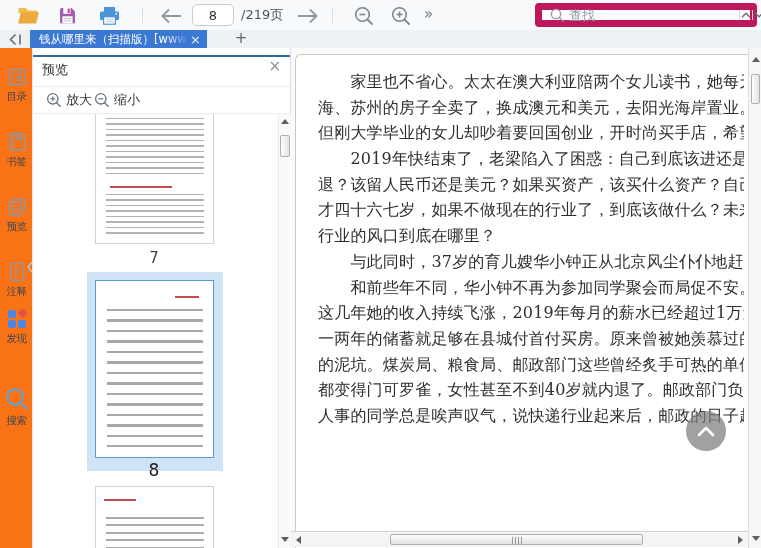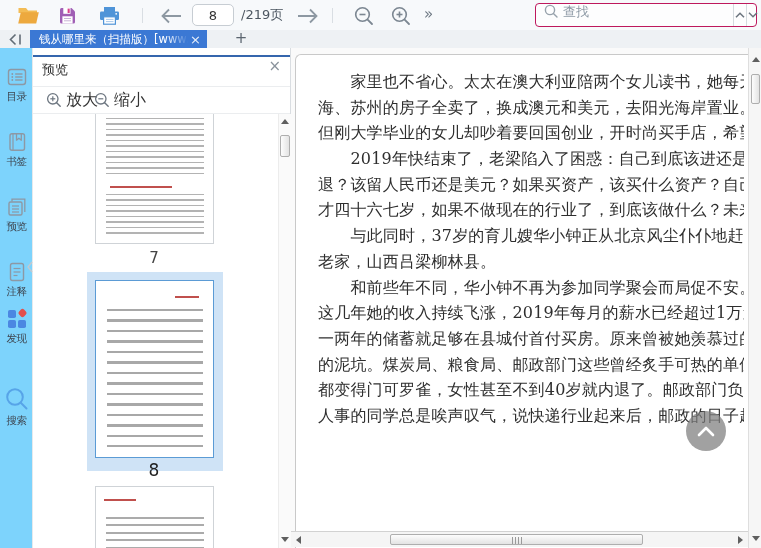--- a/index.html
+++ b/index.html
@@ -13,21 +13,21 @@
   .tb-btn { position:absolute; display:flex; align-items:center; justify-content:center; cursor:pointer; }
   .tb-sep { position:absolute; width:1px; height:15px; top:8px; background:#d9dee3; }
   .page-input { position:absolute; left:192px; top:4px; width:42px; height:22px;
     border:1px solid #c7cdd3; border-radius:5px; background:#fff; text-align:center;
     font-size:13px; color:#333; outline:none; font-family:inherit; }
   .page-total { position:absolute; left:241px; top:0; height:30px; line-height:30px;
     font-size:13px; color:#4c5661; }
   .more-btn { position:absolute; left:424px; top:0; height:30px; line-height:28px;
     font-size:15px; color:#6b7681; cursor:pointer; }
   .searchbox { position:absolute; left:535px; top:3px; width:222px; height:24px;
-    border:1px solid #be185d; border-radius:4px; background:#fdfdfe; display:flex; align-items:flex-start; }
+    border:7px solid #be185d; border-radius:4px; background:#fdfdfe; display:flex; align-items:center; }
   .searchbox input { flex:1; border:none; outline:none; background:transparent;
     font-size:13px; color:#555; padding-left:5px; font-family:inherit; }
   .searchbox input::placeholder { color:#8d99a5; }
   .match-btn { width:26px; height:100%; display:flex; align-items:center; justify-content:center;
     border-left:1px solid #d5dade; cursor:pointer; }
 
   
   .tabbar { left:0; top:30px; width:761px; height:18px; background:#eef1f4; }
   .collapse-btn { position:absolute; left:6px; top:1px; width:20px; height:16px;
     display:flex; align-items:center; justify-content:center; cursor:pointer; }
@@ -35,35 +35,35 @@
     color:#fff; font-size:11.5px; display:flex; align-items:center; padding:0 6px 0 9px;
     overflow:hidden; white-space:nowrap; cursor:pointer; }
   .tab-title { flex:1; overflow:hidden; position:relative; }
   .tab-fade { position:absolute; right:0; top:0; bottom:0; width:22px;
     background:linear-gradient(to right, rgba(59,120,212,0), #3b78d4); }
   .tab-close { font-size:13px; color:#e8effa; margin-left:2px; cursor:pointer; line-height:1; }
   .newtab-btn { position:absolute; left:230px; top:0; width:22px; height:18px; text-align:center;
     line-height:17px; font-size:15px; color:#5b656f; cursor:pointer; }
 
   
-  .sidebar { left:0; top:48px; width:33px; height:500px; background:#7dd3fc; border-right:1px solid #e6e9ec; }
+  .sidebar { left:0; top:48px; width:33px; height:500px; background:#f97316; border-right:1px solid #e6e9ec; }
   .sb-item { position:absolute; left:0; width:33px; text-align:center; cursor:pointer; }
   .sb-label { font-size:10.5px; color:#3e4651; display:block; margin-top:2px;
     letter-spacing:-0.5px; }
   .sb-notch { position:absolute; left:27px; top:213px; }
 
   
   .panel { left:33px; top:48px; width:258px; height:500px; background:#fff; border-right:1px solid #d9dde1; }
   .panel-topline { position:absolute; left:0; top:7px; width:100%; height:2px; background:#3566ad; }
   .panel-title { position:absolute; left:9px; top:13px; font-size:13px; color:#333; }
   .panel-close { position:absolute; right:9px; top:11px; font-size:15px; color:#8a939c; cursor:pointer; line-height:1; }
   .panel-div1 { position:absolute; left:0; top:38px; width:100%; height:1px; background:#ebedef; }
   .panel-div2 { position:absolute; left:0; top:65px; width:100%; height:1px; background:#ebedef; }
   .pz-btn { position:absolute; top:42px; height:20px; display:flex; align-items:center; gap:4px;
-    font-size:16px; color:#333; cursor:pointer; }
+    font-size:13px; color:#333; cursor:pointer; }
   .thumbs { position:absolute; left:0; top:66px; width:245px; height:434px; overflow:hidden; }
   .thumb-page { position:absolute; background:#fff; border:1px solid #cfd3d7; }
   .thumb-label { position:absolute; width:118px; text-align:center; color:#444; }
   .sel-bg { position:absolute; left:54px; top:158px; width:136px; height:199px; background:#cfe3f6; }
   .mlines { position:absolute; }
   .redline { position:absolute; background:#c0504d; height:2px; }
 
   
   .pv-scroll { position:absolute; left:245px; top:66px; width:13px; height:434px;
     background:#fafafa; border-left:1px solid #ececec; }
@@ -364,22 +364,22 @@
 
 <div class="abs main">
   <div class="doc-page">
     <div class="doc-text">
       <div class="doc-line">　　家里也不省心。太太在澳大利亚陪两个女儿读书，她每天</div>
       <div class="doc-line">海、苏州的房子全卖了，换成澳元和美元，去阳光海岸置业。</div>
       <div class="doc-line">但刚大学毕业的女儿却吵着要回国创业，开时尚买手店，希望</div>
       <div class="doc-line">　　2019年快结束了，老梁陷入了困惑：自己到底该进还是该</div>
       <div class="doc-line">退？该留人民币还是美元？如果买资产，该买什么资产？自己</div>
       <div class="doc-line">才四十六七岁，如果不做现在的行业了，到底该做什么？未来</div>
+      <div class="doc-line">行业的风口到底在哪里？</div>
       <div class="doc-line">　　与此同时，37岁的育儿嫂华小钟正从北京风尘仆仆地赶回</div>
-      <div class="doc-line">老家，山西吕梁柳林县。</div>
       <div class="doc-line">　　和前些年不同，华小钟不再为参加同学聚会而局促不安。</div>
       <div class="doc-line">这几年她的收入持续飞涨，2019年每月的薪水已经超过1万元，</div>
       <div class="doc-line">一两年的储蓄就足够在县城付首付买房。原来曾被她羡慕过的</div>
       <div class="doc-line">的泥坑。煤炭局、粮食局、邮政部门这些曾经炙手可热的单位</div>
       <div class="doc-line">都变得门可罗雀，女性甚至不到40岁就内退了。邮政部门负责</div>
       <div class="doc-line">人事的同学总是唉声叹气，说快递行业起来后，邮政的日子越</div>
     </div>
   </div>
 
   <div class="backtop">

